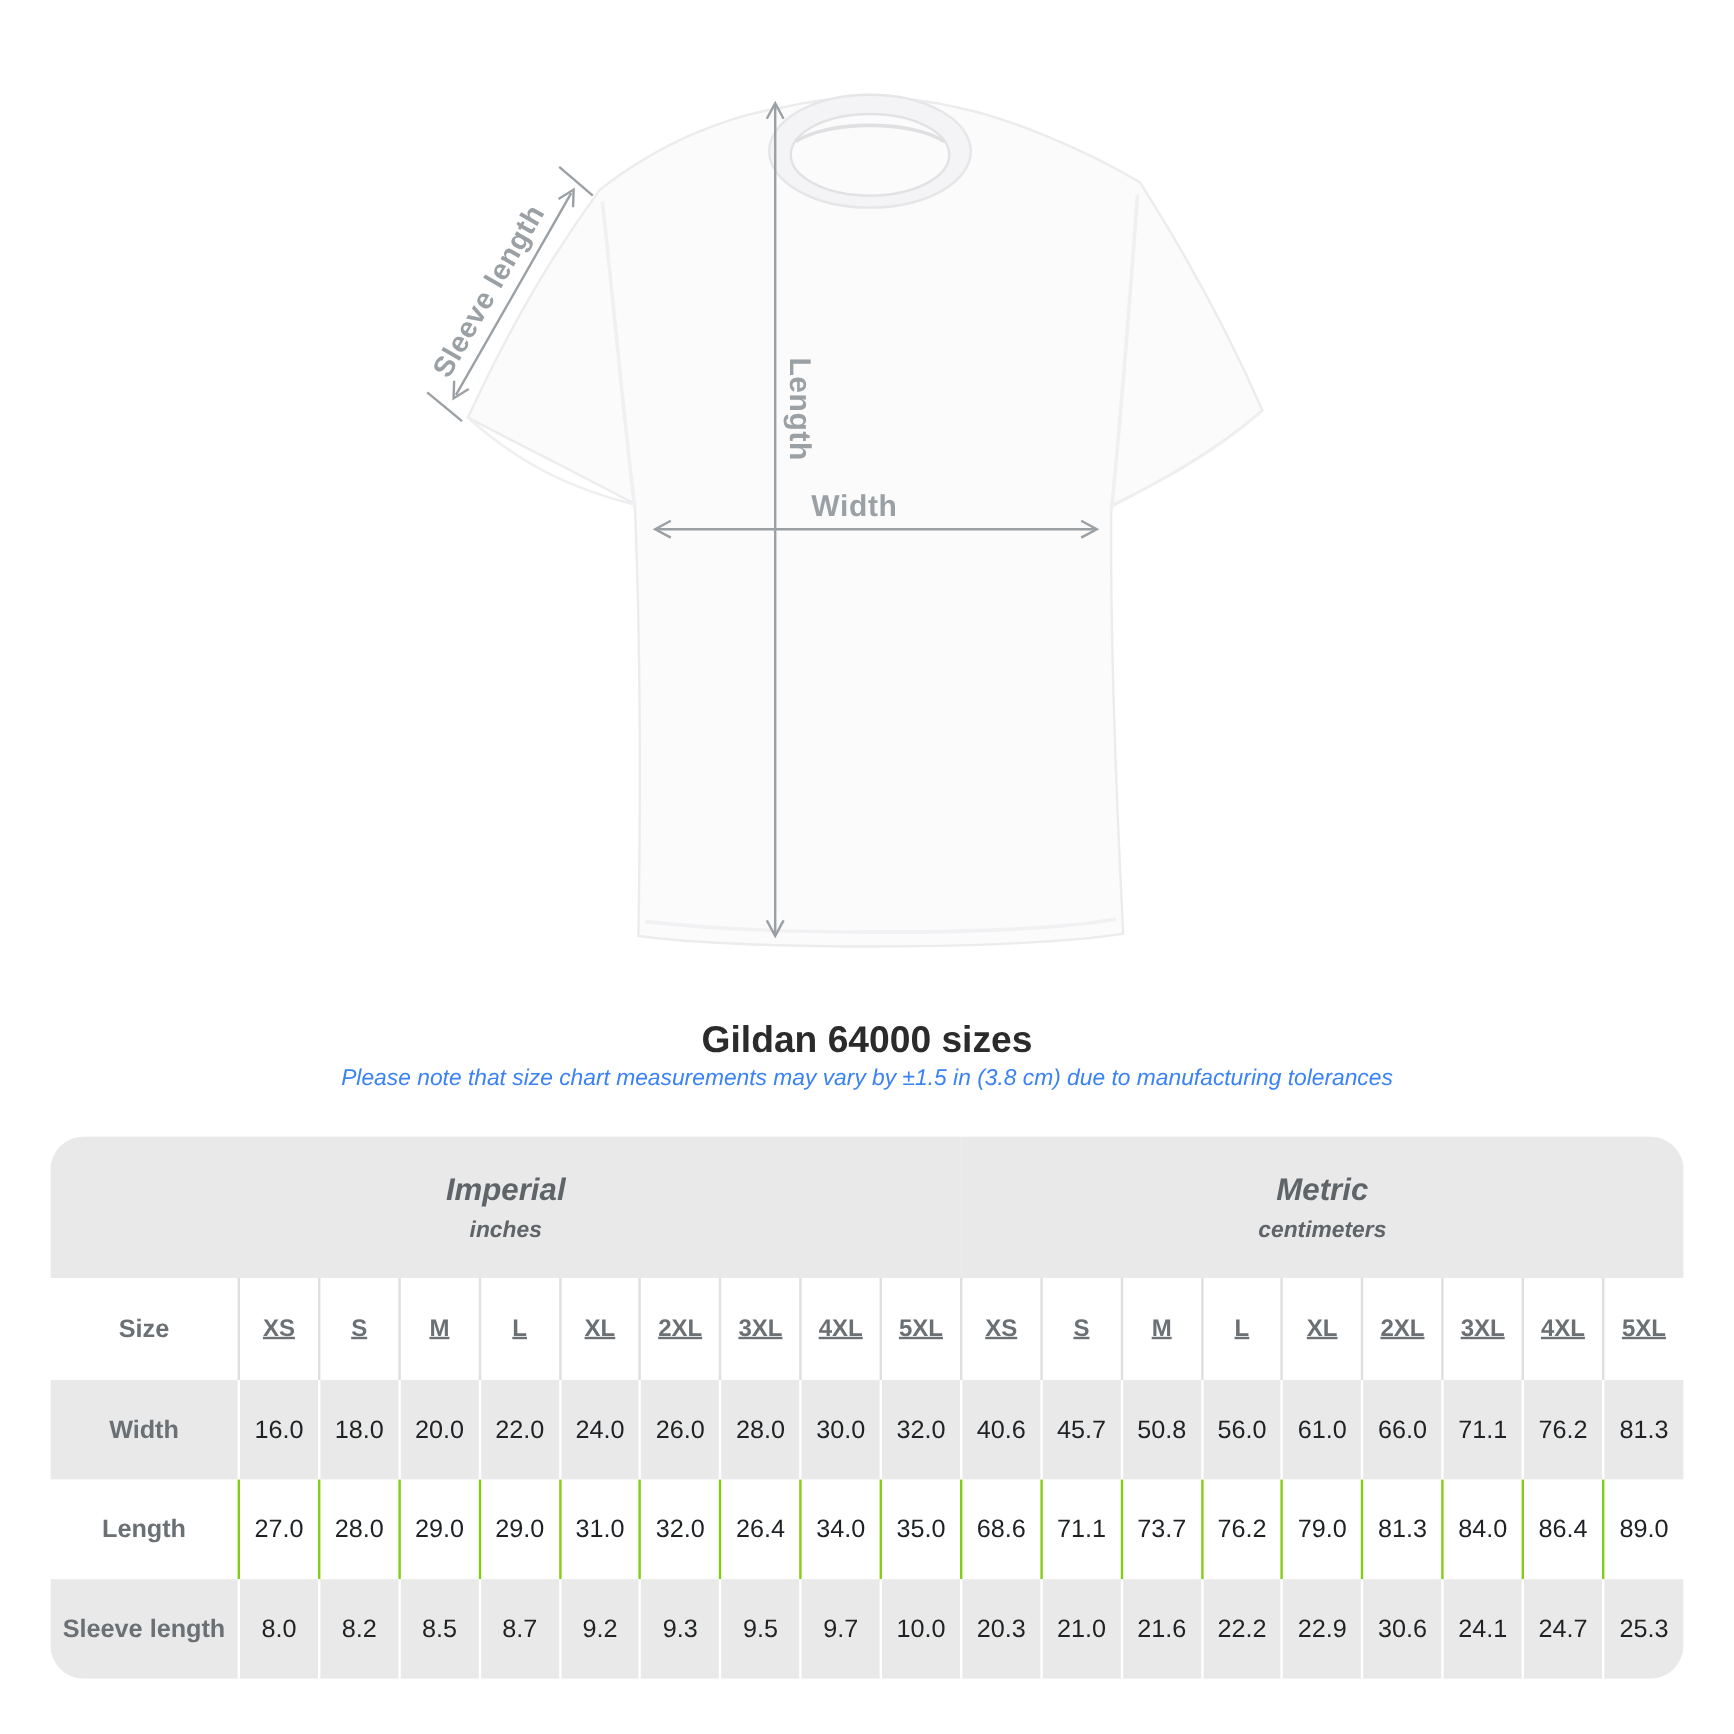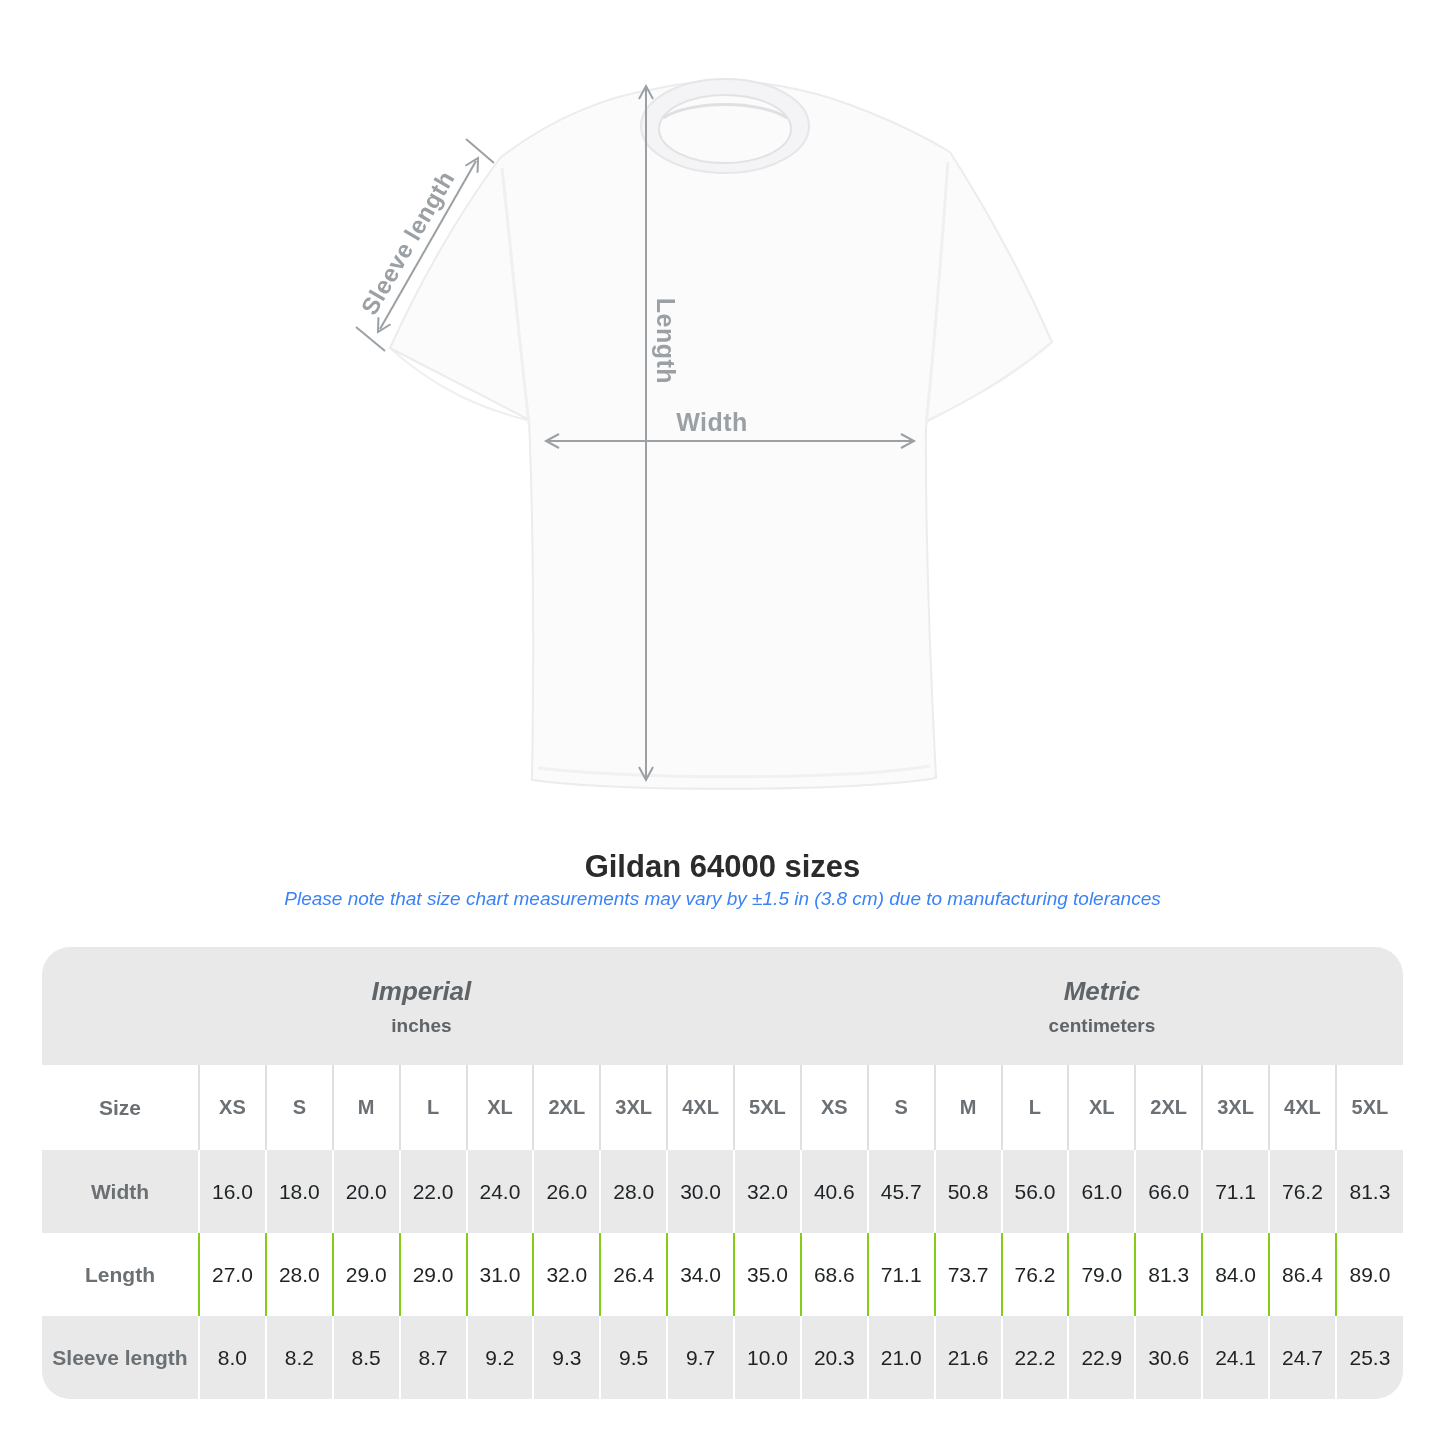--- a/index.html
+++ b/index.html
@@ -41,25 +41,25 @@
   .table-wrap {
     position: absolute; left: 42px; top: 947px; width: 1361px;
     border-radius: 28px; overflow: hidden;
   }
   table.size-table {
     width: 100%; border-collapse: collapse; table-layout: fixed;
   }
   col.c-label { width: 157px; }
   tr.band-row th { height: 118px; background: #e9e9e9; vertical-align: middle; padding: 0; }
   .g-name { font-size: 26px; font-weight: bold; font-style: italic; color: #5f6468; }
-  .g-unit { font-size: 19px; color: #5f6468; margin-top: 8px; }
+  .g-unit { font-size: 19px; font-style: italic; color: #5f6468; margin-top: 8px; }
 
   tr.size-row th { height: 85px; background: #ffffff; font-size: 20px; font-weight: bold; color: #6b7074; padding: 0; }
   tr.size-row th.rowlabel { font-size: 21px; }
-  tr.size-row th + th { border-left: 2px solid #dfdfe1; }
+  tr.size-row th + th { border-left: 2px solid #dfdfe1; text-decoration: underline; }
 
   tr.data-row td, tr.data-row th { height: 83px; padding: 0; text-align: center; vertical-align: middle; }
   tr.data-row th.rowlabel { font-size: 21px; font-weight: bold; color: #6b7074; }
   tr.data-row td { font-size: 21px; color: #1f2224; margin-top: 40px; }
 
   tr.stripe { background: #e9e9e9; }
   tr.stripe td + td, tr.stripe th + td { border-left: 2px solid #ffffff; }
   tr.plain  { background: #ffffff; }
   tr.plain td + td, tr.plain th + td { border-left: 2px solid #84cc16; }
 </style>

